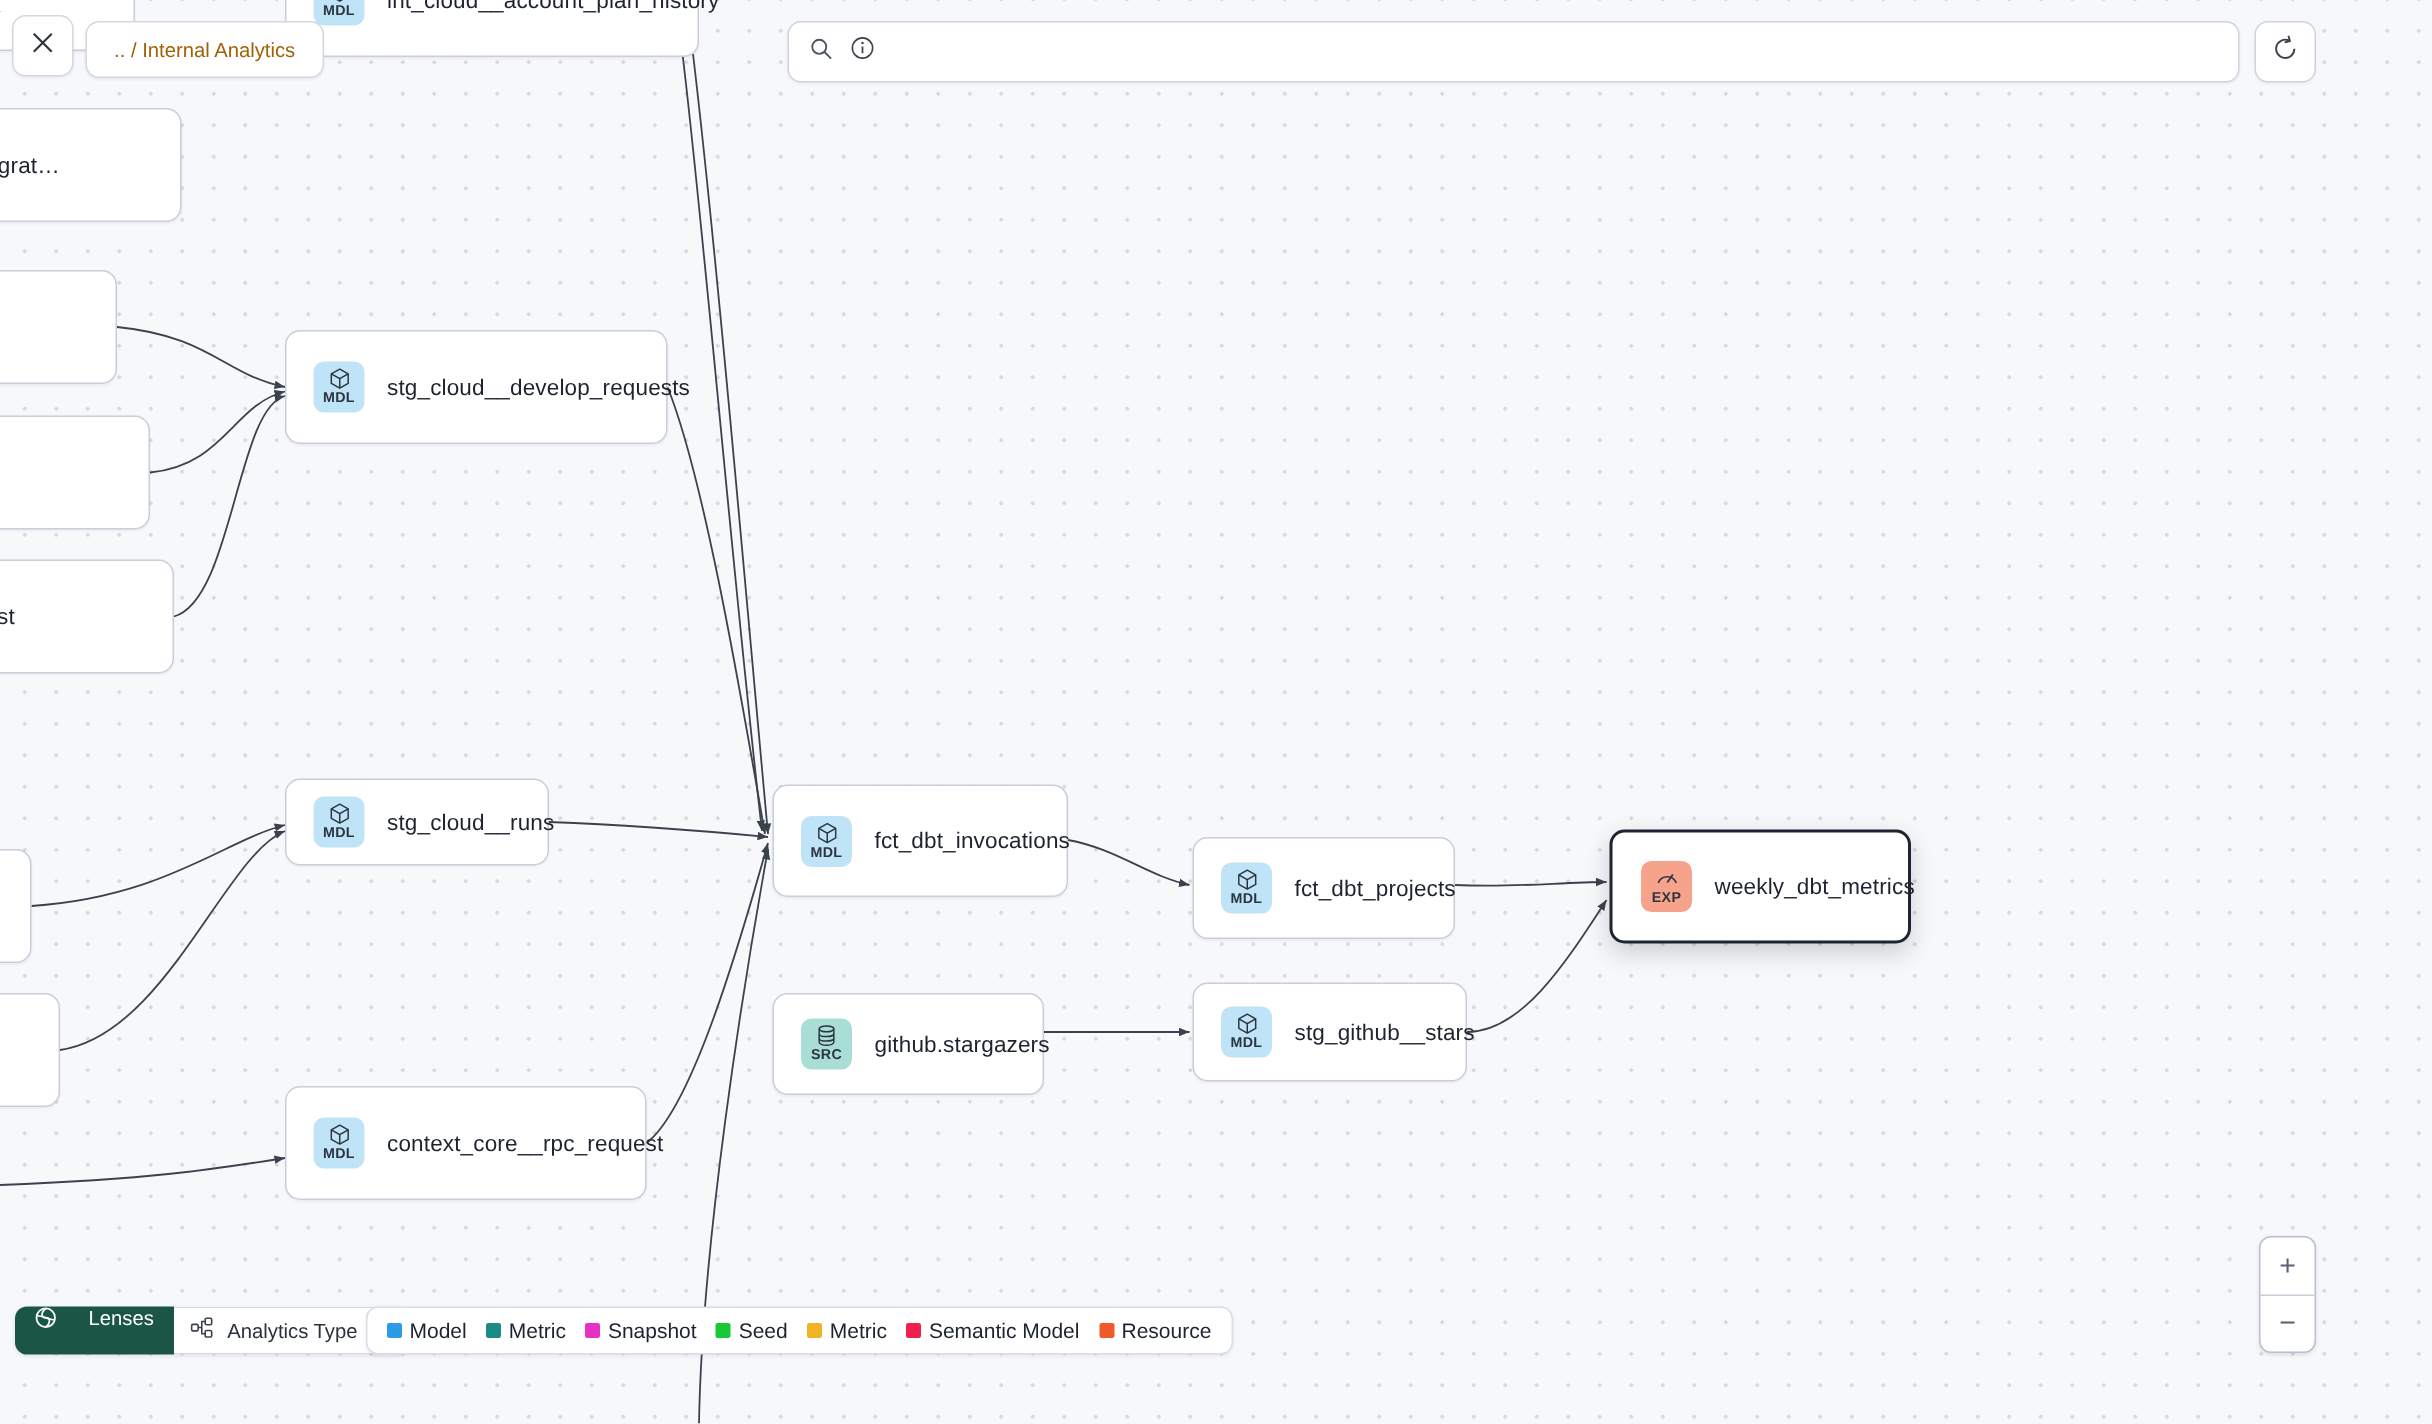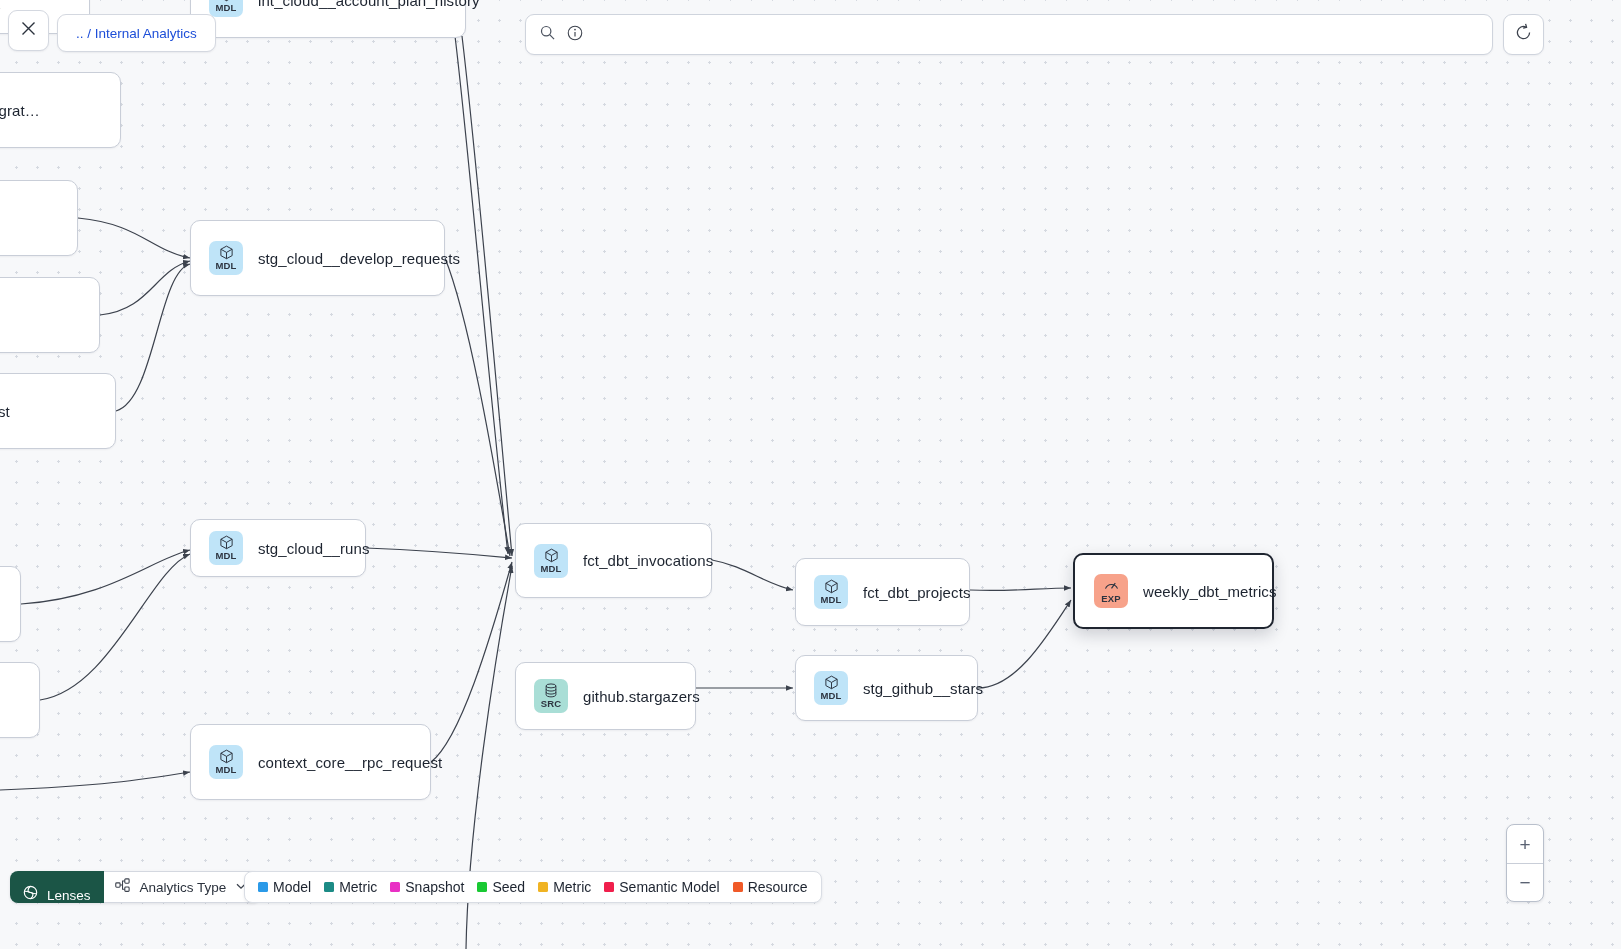--- a/index.html
+++ b/index.html
@@ -66,21 +66,21 @@
     width: 41px; height: 41px;
     background: #fff; border: 1px solid #d4d8e0; border-radius: 9px;
     display: flex; align-items: center; justify-content: center;
     box-shadow: 0 1px 2px rgba(17,24,39,.06);
   }
   .breadcrumb {
     position: absolute; left: 57px; top: 14px;
     height: 38px; padding: 0 18px;
     background: #fff; border: 1px solid #d4d8e0; border-radius: 9px;
     display: flex; align-items: center;
-    font-size: 13.5px; color: #1d4ed8;
+    font-size: 13.5px; color: #a16207;
     box-shadow: 0 1px 2px rgba(17,24,39,.06);
   }
   .searchbar {
     position: absolute; left: 525px; top: 14px;
     width: 968px; height: 41px;
     background: #fff; border: 1px solid #cfd4dd; border-radius: 9px;
     display: flex; align-items: center; gap: 12px;
     padding: 0 14px;
     box-shadow: 0 1px 2px rgba(17,24,39,.05);
   }
@@ -100,21 +100,21 @@
   
   .bottom-left {
     position: absolute; left: 10px; top: 871px;
     display: flex; align-items: stretch;
     height: 32px;
     border-radius: 8px;
     box-shadow: 0 1px 3px rgba(17,24,39,.10);
   }
   .lenses-btn {
     background: #1b5546; color: #fff;
-    display: flex; align-items: flex-end; gap: 9px;
+    display: flex; align-items: flex-start; gap: 21px;
     padding: 0 13px;
     border-radius: 8px 0 0 8px;
     font-size: 13.5px;
   }
   .restype-btn {
     background: #fff; border: 1px solid #d4d8e0; border-left: none;
     display: flex; align-items: center; gap: 9px;
     padding: 0 12px 0 11px;
     border-radius: 0 8px 8px 0;
     font-size: 13.5px; color: #2b323d;

